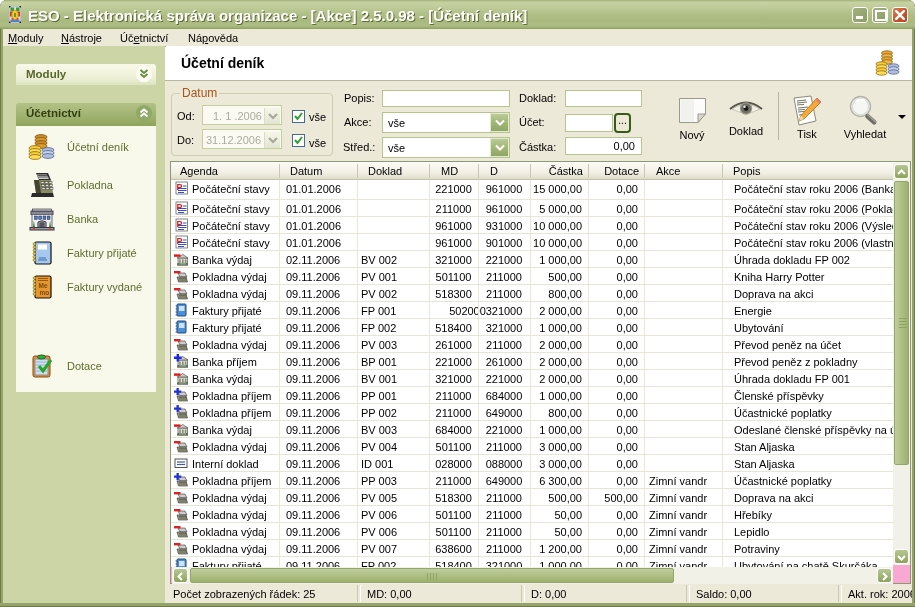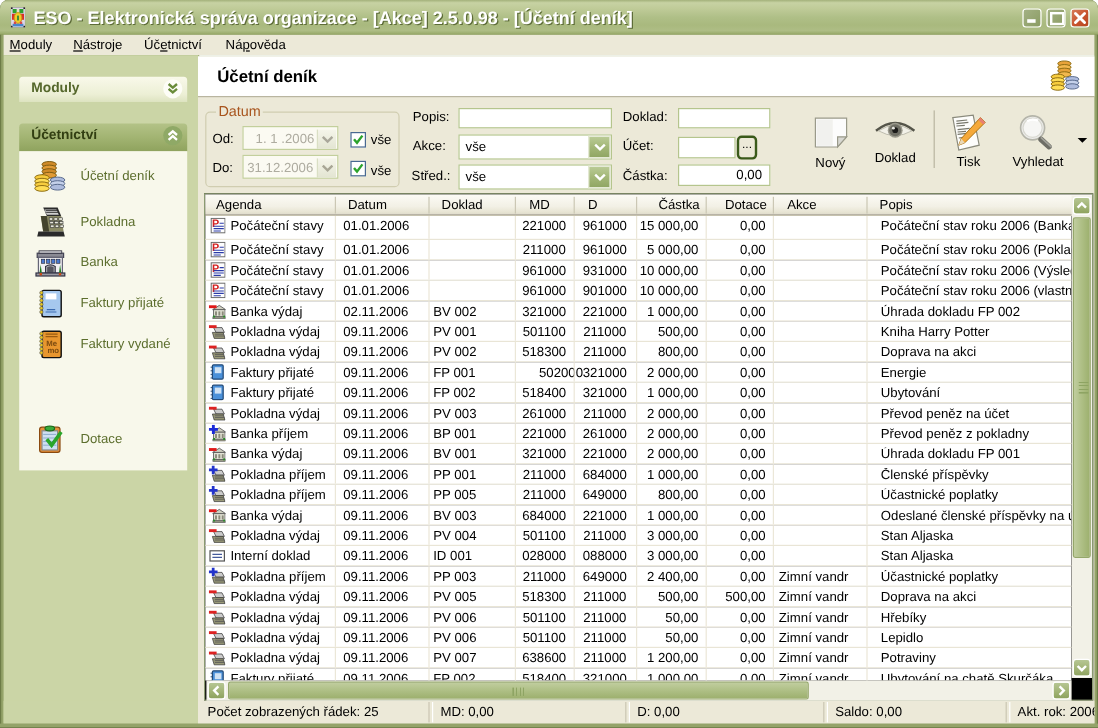--- a/index.html
+++ b/index.html
@@ -58,21 +58,21 @@
 .chk{position:absolute;width:13px;height:13px;background:#fff;border:1px solid #486991;box-sizing:border-box;}
 .chk svg{position:absolute;left:0px;top:0px;}
 .combo{position:absolute;height:21px;background:#fff;border:1px solid #b5c58d;box-sizing:border-box;}
 .combo .ct{position:absolute;left:5px;top:4px;font-size:11px;color:#000;}
 .combo .cb{position:absolute;right:0px;top:0px;width:19px;height:19px;background:linear-gradient(180deg,#bacb96 0%,#a3b777 50%,#90a663 100%);border:1px solid #e3e8d2;box-sizing:border-box;}
 .combo .cb svg{position:absolute;left:3px;top:5px;}
 
 .tool{position:absolute;text-align:center;font-size:11px;color:#000;}
 #toolsep{left:613px;top:45px;width:1px;height:48px;background:#b8b5a0;}
 
-#tbl{left:5px;top:114px;width:741px;height:423px;background:#000000;border:1px solid #8a9a71;box-sizing:border-box;}
+#tbl{left:5px;top:114px;width:741px;height:423px;background:#f9a8d4;border:1px solid #8a9a71;box-sizing:border-box;}
 #thead{left:0px;top:0px;width:739px;height:18px;background:linear-gradient(180deg,#fcfbf6 0%,#f2f0e5 60%,#e8e5d4 85%,#dedacb 100%);border-bottom:1px solid #c6c2ae;box-sizing:border-box;}
 .hc{position:absolute;top:3px;font-size:11px;color:#000;white-space:nowrap;}
 .hsep{position:absolute;top:2px;width:1px;height:14px;background:#cbc7b4;}
 #rows{left:0;top:18px;width:722px;height:387px;overflow:hidden;}
 .row{position:absolute;left:0;width:722px;border-bottom:1px solid #e9e5d6;box-sizing:border-box;background:#fff;}
 .c{position:absolute;top:3px;font-size:11px;white-space:nowrap;overflow:hidden;}
 .vline{position:absolute;top:0;width:1px;height:100%;background:#ebe7d8;}
 .ricon{position:absolute;left:3px;top:1px;width:14px;height:14px;}
 
 #vsb{left:722px;top:1px;width:17px;height:402px;background:#f2f1e7;}
@@ -812,21 +812,21 @@
               <path d="M4 4 L11 4 L13 8 L6 8 Z" fill="#ccc" stroke="#333" stroke-width="0.6"></path>
               <path d="M3 8 L12 8 L13.5 13 L4.5 13 Z" fill="#9a9a78" stroke="#333" stroke-width="0.6"></path>
               <g stroke="#555" stroke-width="0.7">
                 <line x1="5" y1="9.5" x2="12.5" y2="9.5"></line>
                 <line x1="5" y1="11" x2="13" y2="11"></line>
               </g>
               <path d="M2.5 0 L4.8 0 L4.8 2.5 L7.3 2.5 L7.3 4.8 L4.8 4.8 L4.8 7.3 L2.5 7.3 L2.5 4.8 L0 4.8 L0 2.5 L2.5 2.5 Z" fill="#2233cc"></path>
             </svg>
             <div class="c" style="left:21px;width:86px">Pokladna příjem</div>
             <div class="c" style="left:115px;width:70px">09.11.2006</div>
-            <div class="c" style="left:190px;width:66px">PP 005</div>
+            <div class="c" style="left:190px;width:66px">PP 002</div>
             <div class="c" style="left:258px;width:49px;text-align:center">211000</div>
             <div class="c" style="left:307px;width:52px;text-align:center">649000</div>
             <div class="c" style="left:359px;width:52px;text-align:right">800,00</div>
             <div class="c" style="left:417px;width:50px;text-align:right">0,00</div>
             <div class="c" style="left:478px;width:73px"></div>
             <div class="c" style="left:563px;width:159px">Účastnické poplatky</div>
             <div class="vline" style="left:108px"></div>
             <div class="vline" style="left:186px"></div>
             <div class="vline" style="left:258px"></div>
             <div class="vline" style="left:307px"></div>
@@ -929,21 +929,21 @@
                 <line x1="5" y1="9.5" x2="12.5" y2="9.5"></line>
                 <line x1="5" y1="11" x2="13" y2="11"></line>
               </g>
               <path d="M2.5 0 L4.8 0 L4.8 2.5 L7.3 2.5 L7.3 4.8 L4.8 4.8 L4.8 7.3 L2.5 7.3 L2.5 4.8 L0 4.8 L0 2.5 L2.5 2.5 Z" fill="#2233cc"></path>
             </svg>
             <div class="c" style="left:21px;width:86px">Pokladna příjem</div>
             <div class="c" style="left:115px;width:70px">09.11.2006</div>
             <div class="c" style="left:190px;width:66px">PP 003</div>
             <div class="c" style="left:258px;width:49px;text-align:center">211000</div>
             <div class="c" style="left:307px;width:52px;text-align:center">649000</div>
-            <div class="c" style="left:359px;width:52px;text-align:right">2 400,00</div>
+            <div class="c" style="left:359px;width:52px;text-align:right">6 300,00</div>
             <div class="c" style="left:417px;width:50px;text-align:right">0,00</div>
             <div class="c" style="left:478px;width:73px">Zimní vandr</div>
             <div class="c" style="left:563px;width:159px">Účastnické poplatky</div>
             <div class="vline" style="left:108px"></div>
             <div class="vline" style="left:186px"></div>
             <div class="vline" style="left:258px"></div>
             <div class="vline" style="left:307px"></div>
             <div class="vline" style="left:359px"></div>
             <div class="vline" style="left:417px"></div>
             <div class="vline" style="left:473px"></div>

